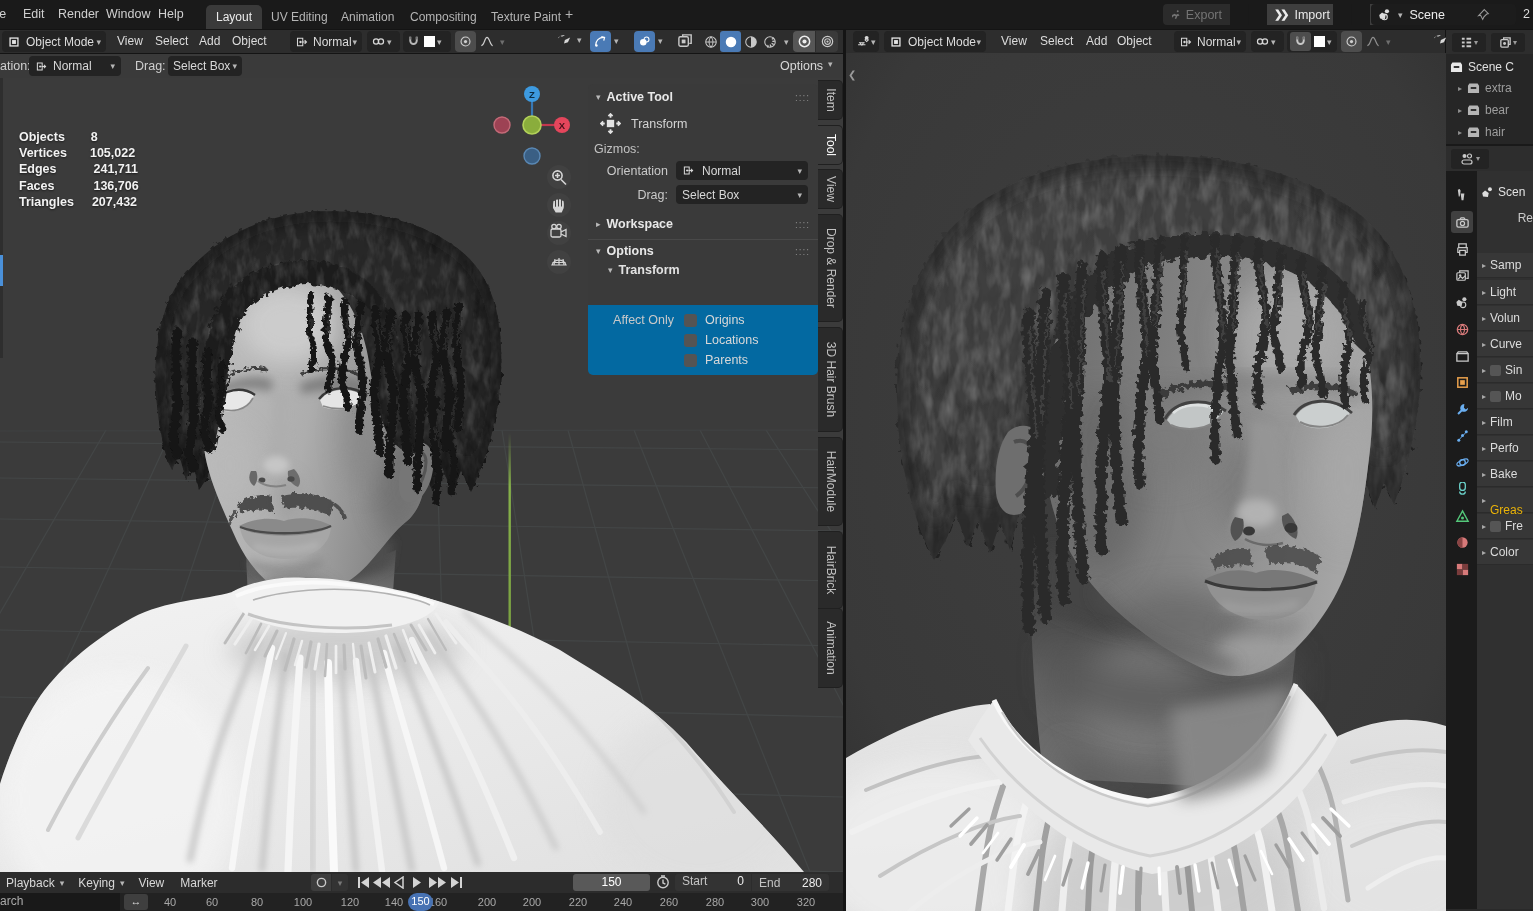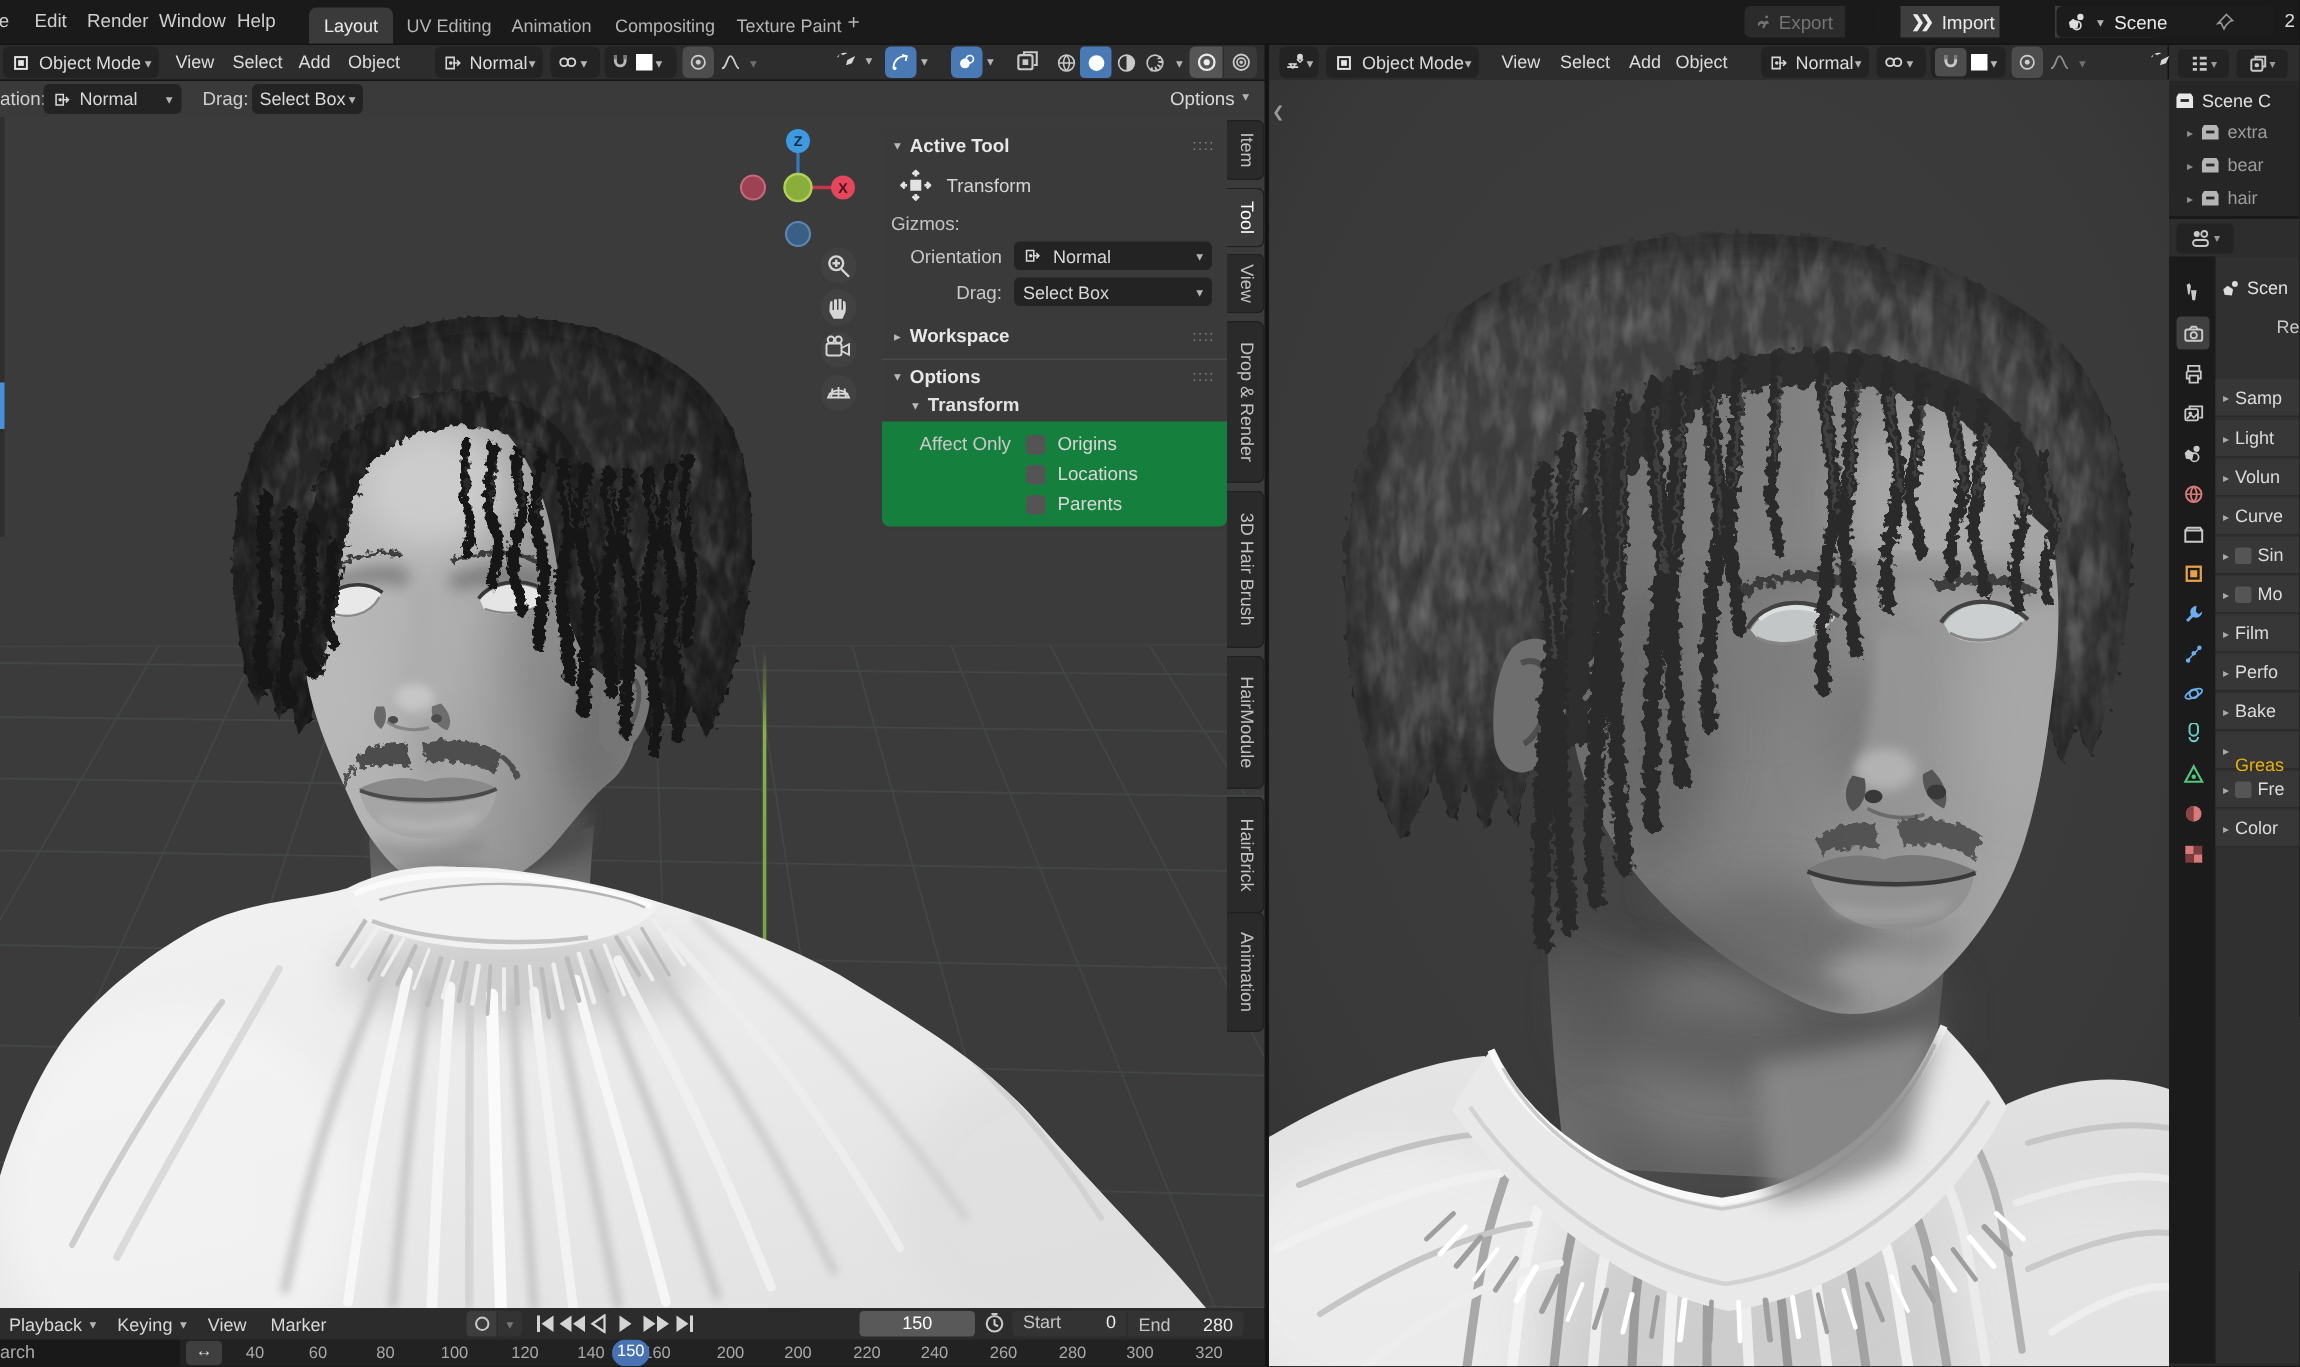--- a/index.html
+++ b/index.html
@@ -476,20 +476,27 @@
         <path d="M428,619 l18,31" stroke="#bcbcbc" stroke-width="2.3"></path>
         <path d="M436,614 l20,29" stroke="#eeeeee" stroke-width="2.9"></path>
       </g>
 <g>
 <path d="M232,592 C258,580 300,575 340,580 C380,585 420,594 439,602 C436,614 412,626 372,631 C322,637 270,629 248,616 C238,610 232,601 232,592 Z" fill="#f1f1f1"></path>
 <path d="M236,596 C260,585 300,580 340,584 C380,588 416,597 434,604" stroke="#fafafa" stroke-width="4" fill="none"></path>
 <path d="M248,614 C280,626 340,632 392,625" stroke="#c4c4c4" stroke-width="3" fill="none"></path>
 <path d="M253,600 C285,590 330,587 368,591 C396,594 420,600 430,605" stroke="#a2a2a2" stroke-width="1.6" fill="none" opacity="0.8"></path>
 </g>
   </svg>
+  <div class="abs" style="left:19px; top:51px; font-size:12.5px; font-weight:bold; color:#f2f2f2; text-shadow:0 1px 2px rgba(0,0,0,.55); line-height:16.2px;">
+    <div>Objects<span style="display:inline-block; width:26px;"></span>8</div>
+    <div>Vertices<span style="display:inline-block; width:23px;"></span>105,022</div>
+    <div>Edges<span style="display:inline-block; width:37px;"></span>241,711</div>
+    <div>Faces<span style="display:inline-block; width:39px;"></span>136,706</div>
+    <div>Triangles<span style="display:inline-block; width:18px;"></span>207,432</div>
+  </div>
   <svg class="abs" style="left:480px; top:0px;" width="120" height="210" viewBox="0 0 120 210">
     <line x1="52" y1="47" x2="52" y2="16" stroke="#3878b4" stroke-width="2.2"></line>
     <line x1="52" y1="47" x2="82" y2="47" stroke="#c4384e" stroke-width="2.2"></line>
     <circle cx="52" cy="16" r="8" fill="#3d9ae0"></circle>
     <text x="52" y="19.5" font-size="9.5" fill="#0c2c44" text-anchor="middle" font-weight="bold">Z</text>
     <circle cx="82" cy="47" r="8" fill="#e4465c"></circle>
     <text x="82" y="50.5" font-size="9.5" fill="#48101a" text-anchor="middle" font-weight="bold">X</text>
     <circle cx="22" cy="47" r="8" fill="#9d4254" stroke="#c46a78" stroke-width="1.4"></circle>
     <circle cx="52" cy="47" r="9" fill="#8aad3c" stroke="#b2d159" stroke-width="1.6"></circle>
     <circle cx="52" cy="78" r="8" fill="#3a5f84" stroke="#5a88b4" stroke-width="1.4"></circle>
@@ -565,21 +572,21 @@
   <div style="border-top:1px solid #494949; margin:5px 0 0;"></div>
   <div style="display:flex; align-items:center; padding:4px 8px 2px;">
     <span style="color:#b9b9b9; font-size:9px; margin-right:6px;">▾</span>
         <b style="color:#e8e8e8;">Options</b>
     <span style="margin-left:auto; color:#888; font-size:10px; letter-spacing:1px;">::::</span>
   </div>
   <div style="display:flex; align-items:center; padding:3px 8px 4px 20px;">
     <span style="color:#b9b9b9; font-size:9px; margin-right:6px;">▾</span>
         <b style="color:#e2e2e2;">Transform</b>
   </div>
-  <div style="background:#15803d; border-radius:0 0 5px 5px; padding:7px 0 8px;">
+  <div style="background:#0369a1; border-radius:0 0 5px 5px; padding:7px 0 8px;margin-top:24px;">
     <div style="display:flex; align-items:flex-start;">
       <span style="width:96px; text-align:right; color:#c9c9c9; padding-right:10px; padding-top:1px;">Affect Only</span>
       <div>
         <div style="display:flex; align-items:center; margin:1px 0;">
               <span style="width:13px;height:13px;background:#545454;border-radius:3px;display:inline-block;"></span>
               <span style="margin-left:8px;">Origins</span>
             </div>
         <div style="display:flex; align-items:center; margin:6px 0;">
               <span style="width:13px;height:13px;background:#545454;border-radius:3px;display:inline-block;"></span>
               <span style="margin-left:8px;">Locations</span>

